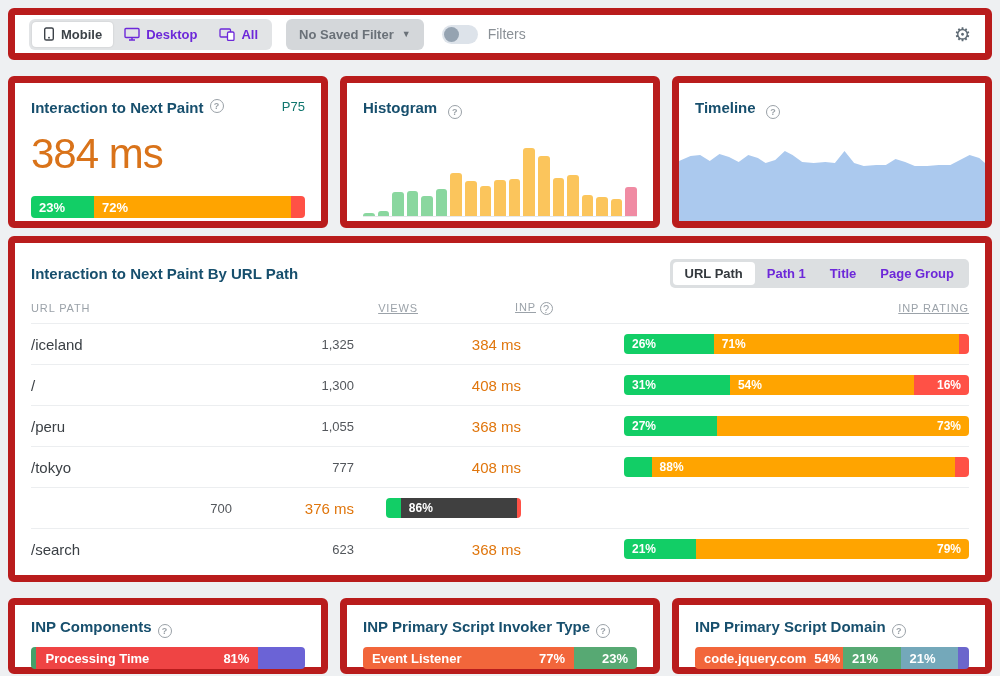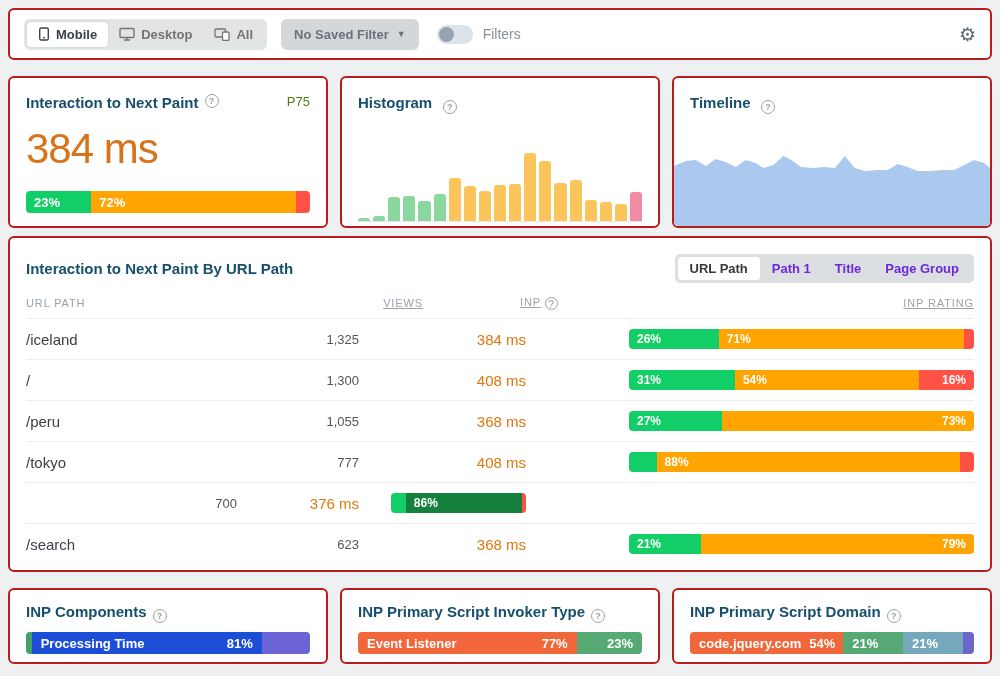--- a/index.html
+++ b/index.html
@@ -5,38 +5,38 @@
   * { box-sizing: border-box; margin: 0; padding: 0; }
   html,body { width:1000px; height:676px; }
   body {
     background:#eef0f2;
     font-family:"Liberation Sans", sans-serif;
     padding:8px;
     color:#3a3f44;
   }
   .card {
     background:#fff;
-    border:2px solid #b91c1c;
+    border:7px solid #b91c1c;
     border-radius:6px;
   }
   
   .topbar {
     height:52px;
     display:flex; align-items:center;
     padding:0 14px;
     margin-bottom:16px;
   }
   .seg-ctrl {
     display:flex; align-items:center;
     background:#e2e4e6; border-radius:6px; padding:3px;
   }
   .seg-item {
     display:flex; align-items:center; gap:6px;
     padding:5px 11px; border-radius:4px;
-    font-size:13px; font-weight:bold; color:#737373;
+    font-size:13px; font-weight:bold; color:#6d28d9;
     cursor:pointer; white-space:nowrap;
   }
   .seg-item.active { background:#fff; color:#3c4248; box-shadow:0 0 2px rgba(0,0,0,.15); }
   .seg-item .icon { display:flex; align-items:center; }
   .filter-btn {
     display:flex; align-items:center; gap:8px;
     margin-left:14px;
     background:#d4d7da; border-radius:6px;
     padding:8px 13px;
     font-size:13px; font-weight:bold; color:#6a7178;
@@ -64,21 +64,21 @@
     margin-left:6px; vertical-align:-2px; cursor:pointer;
   }
   
   .cards-row {
     display:grid; grid-template-columns:1fr 1fr 1fr; gap:12px;
     margin-bottom:8px;
   }
   .cards-row .card { height:152px; position:relative; overflow:hidden; }
   .metric-card { padding:16px; }
   .metric-head { display:flex; align-items:flex-start;justify-content:center; }
-  .percentile { margin-left:auto; font-size:13px; color:#4d7c0f; }
+  .percentile { margin-left:auto; font-size:13px; color:#0f766e; }
   .metric-value { font-size:42px; font-weight:500; color:#d9731a; margin-top:14px; letter-spacing:-1px; }
   .mini-bar {
     display:flex; height:22px; border-radius:4px; overflow:hidden;
     margin-top:18px;
   }
   .mini-bar .seg, .rating-bar .seg, .bd-bar .seg {
     display:flex; align-items:center;
     color:#fff; font-weight:bold; white-space:nowrap; overflow:hidden;
   }
   .mini-bar .seg { font-size:13px; }
@@ -320,21 +320,21 @@
             <div class="seg" style="flex-grow: 4; flex-basis: 0px; background: rgb(255, 81, 70);"></div>
           </div>
         </div>
       </div>
       <div class="tgrid t-row">
         <div class="t-views">700</div>
         <div class="t-inp">376 ms</div>
         <div class="t-rating">
           <div class="rating-bar">
             <div class="seg" style="flex-grow: 11; flex-basis: 0px; background: rgb(18, 206, 102);"></div>
-            <div class="seg" style="flex-grow: 86; flex-basis: 0px; background: #15803d;">
+            <div class="seg" style="flex-grow: 86; flex-basis: 0px; background: #404040;">
               <span class="seg-label-left">86%</span>
             </div>
             <div class="seg" style="flex-grow: 3; flex-basis: 0px; background: rgb(255, 81, 70);"></div>
           </div>
         </div>
       </div>
       <div class="tgrid t-row">
         <div class="t-path">/search</div>
         <div class="t-views">623</div>
         <div class="t-inp">368 ms</div>
@@ -350,21 +350,21 @@
         </div>
       </div>
     </div>
 </div>
 
 <div class="bottom-row" id="bottom-row">
     <div class="card bd-card">
       <div><span class="card-title">INP Components</span><span class="help">?</span></div>
       <div class="bd-bar">
         <div class="seg" style="flex-grow: 2; flex-basis: 0px; background: rgb(68, 160, 106);"></div>
-        <div class="seg" style="flex-grow: 81; flex-basis: 0px; background: #1d4ed8;">
+        <div class="seg" style="flex-grow: 81; flex-basis: 0px; background: #ef4444;">
           <span class="bd-text">Processing Time</span>
           <span class="bd-pct-right">81%</span>
         </div>
         <div class="seg" style="flex-grow: 17; flex-basis: 0px; background: rgb(107, 99, 214);"></div>
       </div>
     </div>
     <div class="card bd-card">
       <div><span class="card-title">INP Primary Script Invoker Type</span><span class="help">?</span></div>
       <div class="bd-bar">
         <div class="seg" style="flex-grow: 77; flex-basis: 0px; background: rgb(242, 102, 59);">

